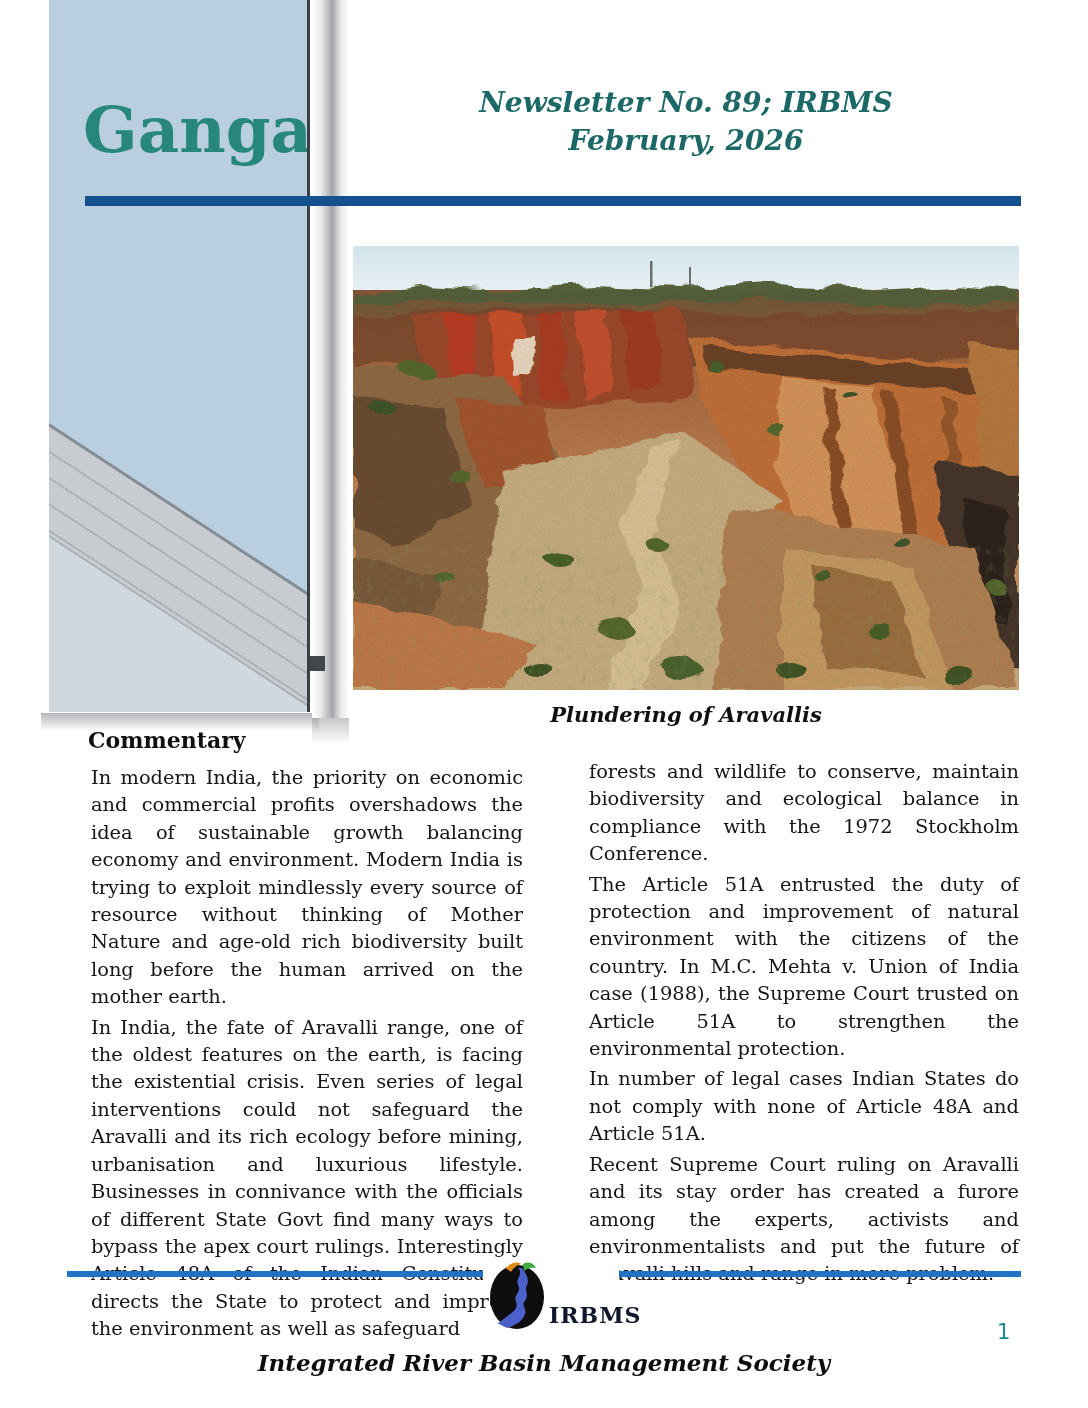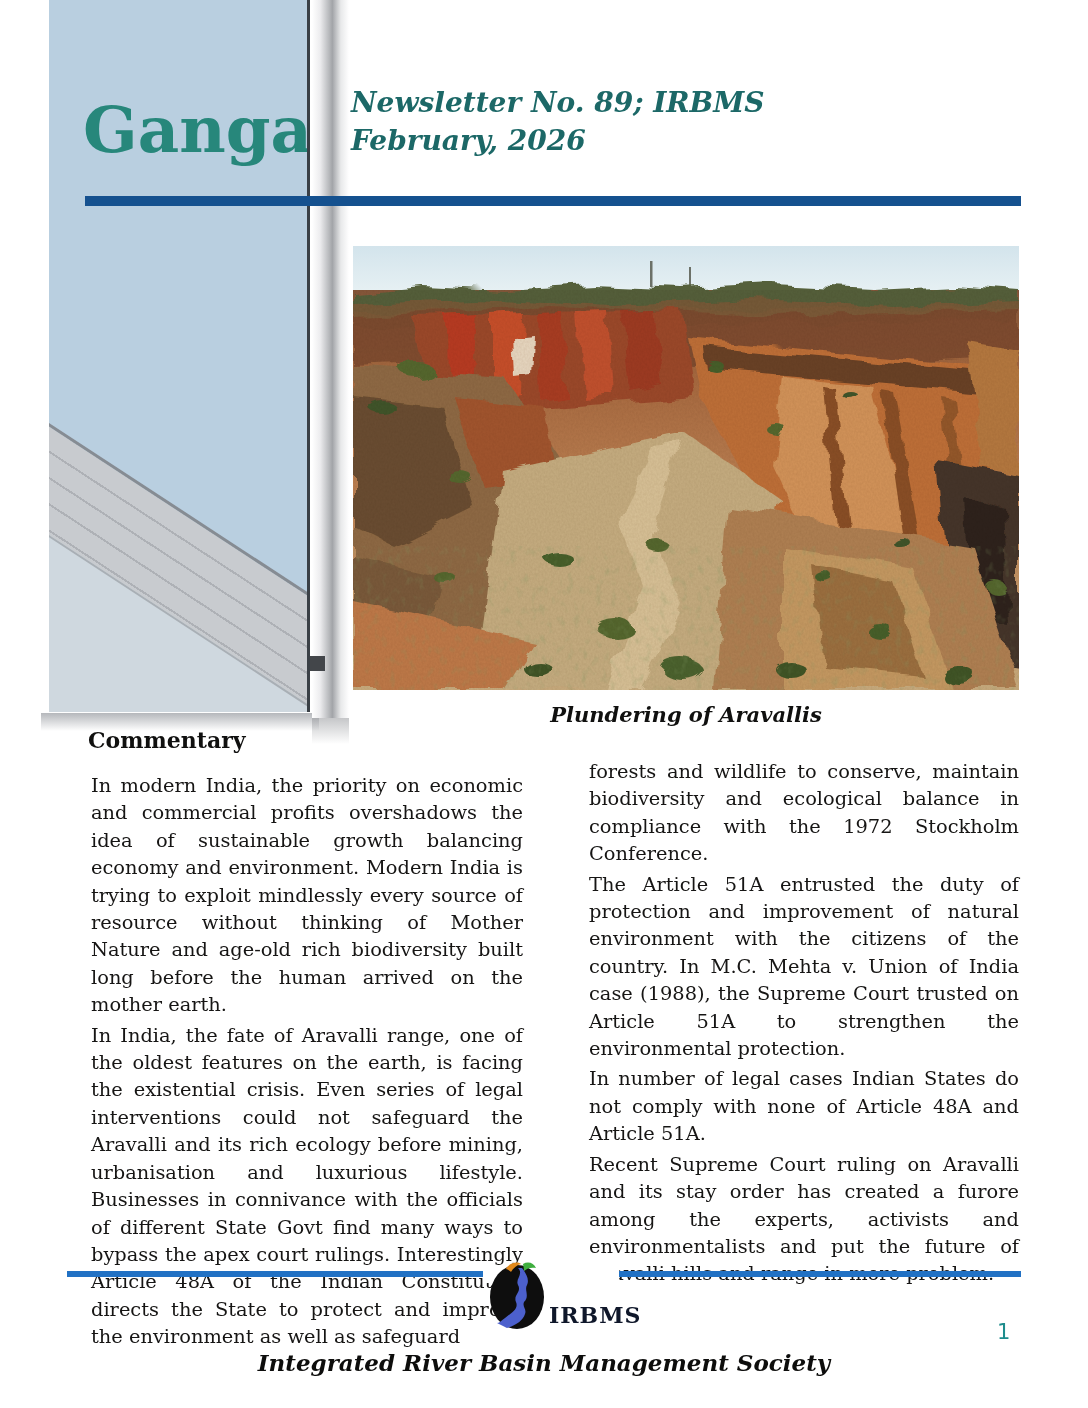--- a/index.html
+++ b/index.html
@@ -48,39 +48,39 @@
     position:absolute;left:299px;top:656px;width:15px;height:15px;background:#43464a;
   }
   .edge-fade{
     position:absolute;left:301px;top:718px;width:37px;height:26px;
     background:linear-gradient(to bottom,rgba(150,152,156,.55),rgba(150,152,156,0));
   }
 
   
   .nl-header{
     position:absolute;left:340px;top:84px;width:670px;
-    color:#1c6867;
+    text-align:center;color:#1c6867;
     font-weight:bold;font-style:italic;
     font-size:28px;line-height:38px;
   }
   .header-rule{
     position:absolute;left:74px;top:196px;width:936px;height:10px;background:#15518f;
   }
 
   
   .photo{position:absolute;left:342px;top:246px;width:666px;height:444px;overflow:hidden;}
   .photo svg{display:block;width:100%;height:100%;}
   .photo-caption{
     position:absolute;left:342px;top:702px;width:666px;
     text-align:center;font-size:21px;font-weight:bold;font-style:italic;color:#10100f;
   }
 
   
   .commentary-heading{
-    margin:0 0 19px 0;font-size:22px;line-height:26px;font-weight:bold;color:#10100f;
+    margin:0 0 11px 0;font-size:22px;line-height:26px;font-weight:bold;color:#10100f;
   }
   .col{position:absolute;top:727px;color:#161514;}
   .col p{
     margin:3px;font-size:19.4px;line-height:27.4px;text-align:justify;
   }
   .col-left{left:77px;width:438px;}
   .col-right{left:575px;width:436px;padding-top:28px;}
 
   
   .footer-rule{position:absolute;left:56px;top:1271px;width:954px;height:6px;background:#2171c4;}

